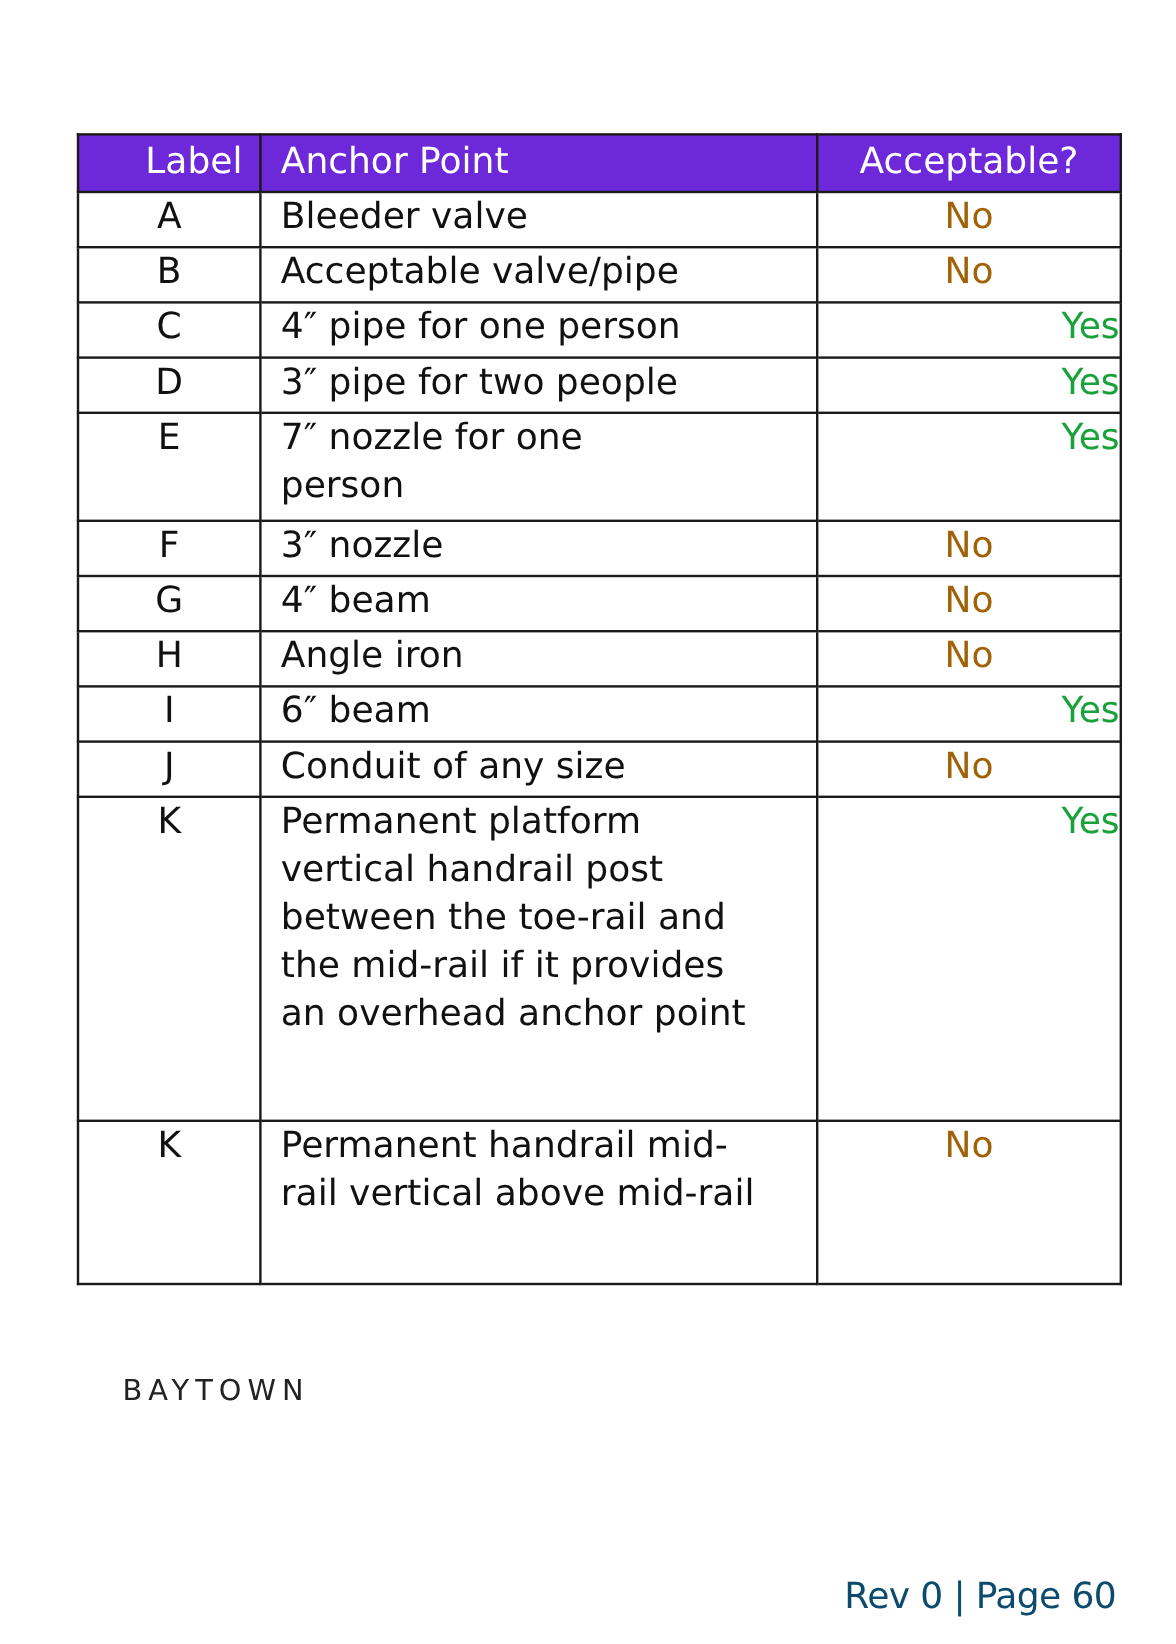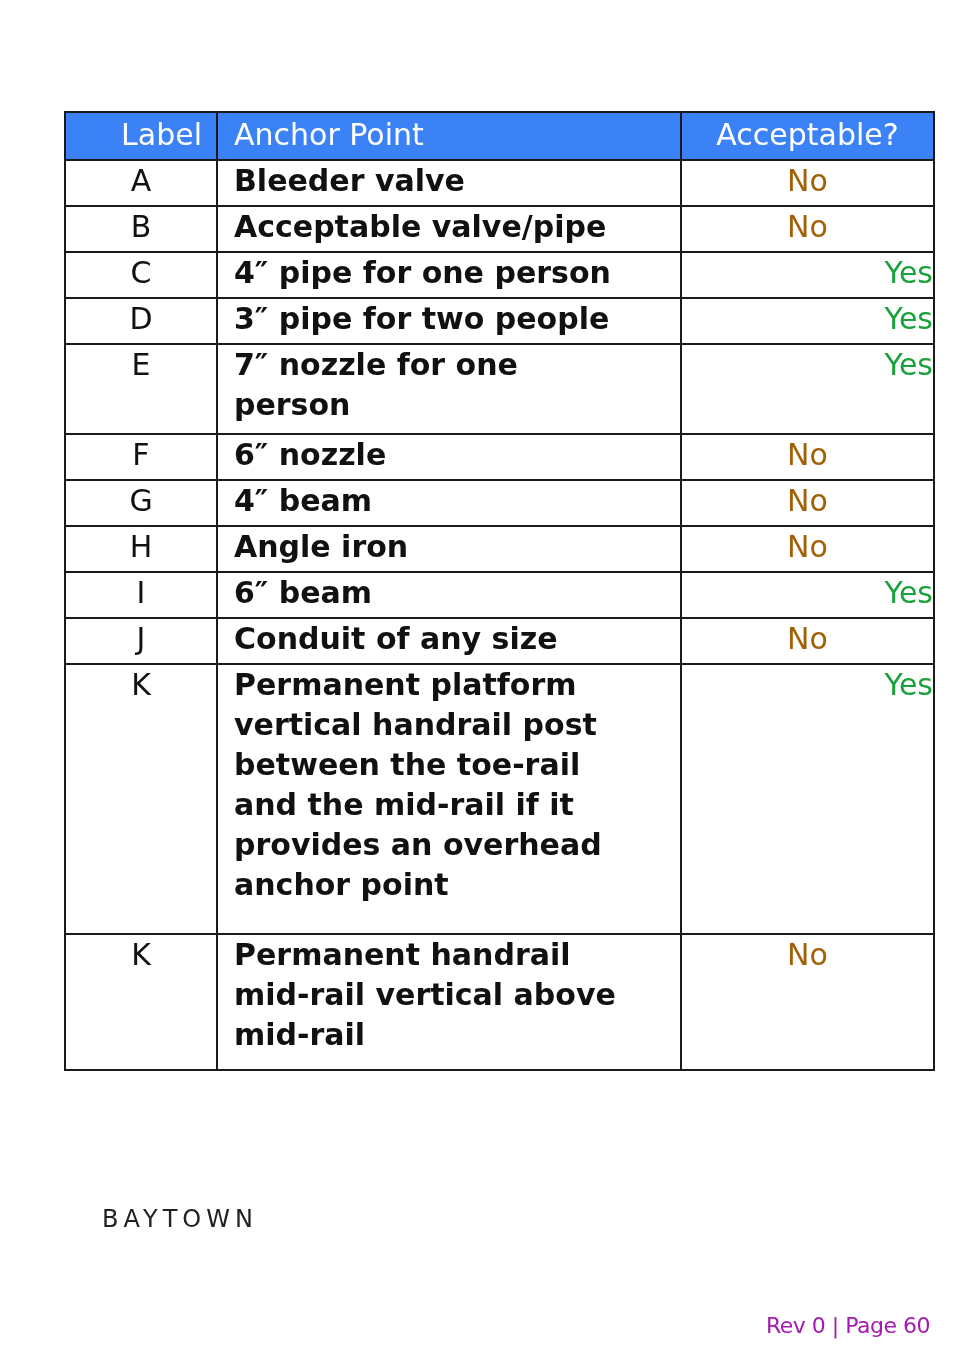--- a/index.html
+++ b/index.html
@@ -10,46 +10,46 @@
     .tbl {
       position: absolute; left: 64px; top: 111px; width: 833px;
       border-collapse: collapse; table-layout: fixed;
       font-size: 30px; color: #111;
     }
     .tbl td, .tbl th {
       border: 2px solid #1a1a1a; padding: 0; vertical-align: top;
       line-height: 40px;
     }
     .tbl th {
-      background: #3b82f6; color: #ffffff; font-weight: normal;
+      background: #6d28d9; color: #ffffff; font-weight: normal;
       height: 46px; line-height: 44px;
     }
     .col-label { width: 136px; text-align: center; }
     .col-anchor { width: 446px; text-align: left; padding-left: 16px !important; margin-top: 28px; }
     .col-acc { width: 251px; text-align: center; }
     .tbl th.col-label { text-align: right; padding-right: 14px; }
     .tbl td { height: 44px; }
-    .tbl td.col-anchor { padding-right: 10px !important; font-weight: bold; }
+    .tbl td.col-anchor { padding-right: 10px !important; }
     .no { color: #a16207; }
     .yes { color: #1aa23a; text-align: right; }
     .tall-e td { height: 88px; }
     .tall-k1 td { height: 268px; }
     .tall-k2 td { height: 134px; }
-    .logo { position: absolute; left: 102px; top: 1206px; text-align: center; }
+    .logo { position: absolute; left: 102px; top: 1146px; text-align: center; }
     .logo-top {
       font-size: 24px; letter-spacing: 5px; color: #222; line-height: 26px;
     }
     .logo-gold {
       font-size: 56px; font-weight: bold; line-height: 56px; letter-spacing: -1px;
       background: linear-gradient(100deg, #8c6d0c 0%, #d8b640 35%, #a98612 60%, #d6b43a 85%, #8e6f0e 100%);
       -webkit-background-clip: text; background-clip: text; color: transparent;
     }
     .footer {
       position: absolute; right: 50px; top: 1313px;
-      font-size: 22px; color: #a21caf; letter-spacing: -0.5px;
+      font-size: 30px; color: #0c4a6e; letter-spacing: -0.5px;
     }
   </style>
 </head>
 <body>
 
 <table class="tbl">
   <thead>
     <tr>
       <th class="col-label">Label</th>
       <th class="col-anchor">Anchor Point</th>
@@ -77,21 +77,21 @@
       <td class="col-anchor">3″ pipe for two people</td>
       <td class="col-acc yes">Yes</td>
     </tr>
     <tr class="tall-e">
       <td class="col-label">E</td>
       <td class="col-anchor" style="padding-right:120px !important">7″ nozzle for one person</td>
       <td class="col-acc yes">Yes</td>
     </tr>
     <tr>
       <td class="col-label">F</td>
-      <td class="col-anchor">6″ nozzle</td>
+      <td class="col-anchor">3″ nozzle</td>
       <td class="col-acc no">No</td>
     </tr>
     <tr>
       <td class="col-label">G</td>
       <td class="col-anchor">4″ beam</td>
       <td class="col-acc no">No</td>
     </tr>
     <tr>
       <td class="col-label">H</td>
       <td class="col-anchor">Angle iron</td>

